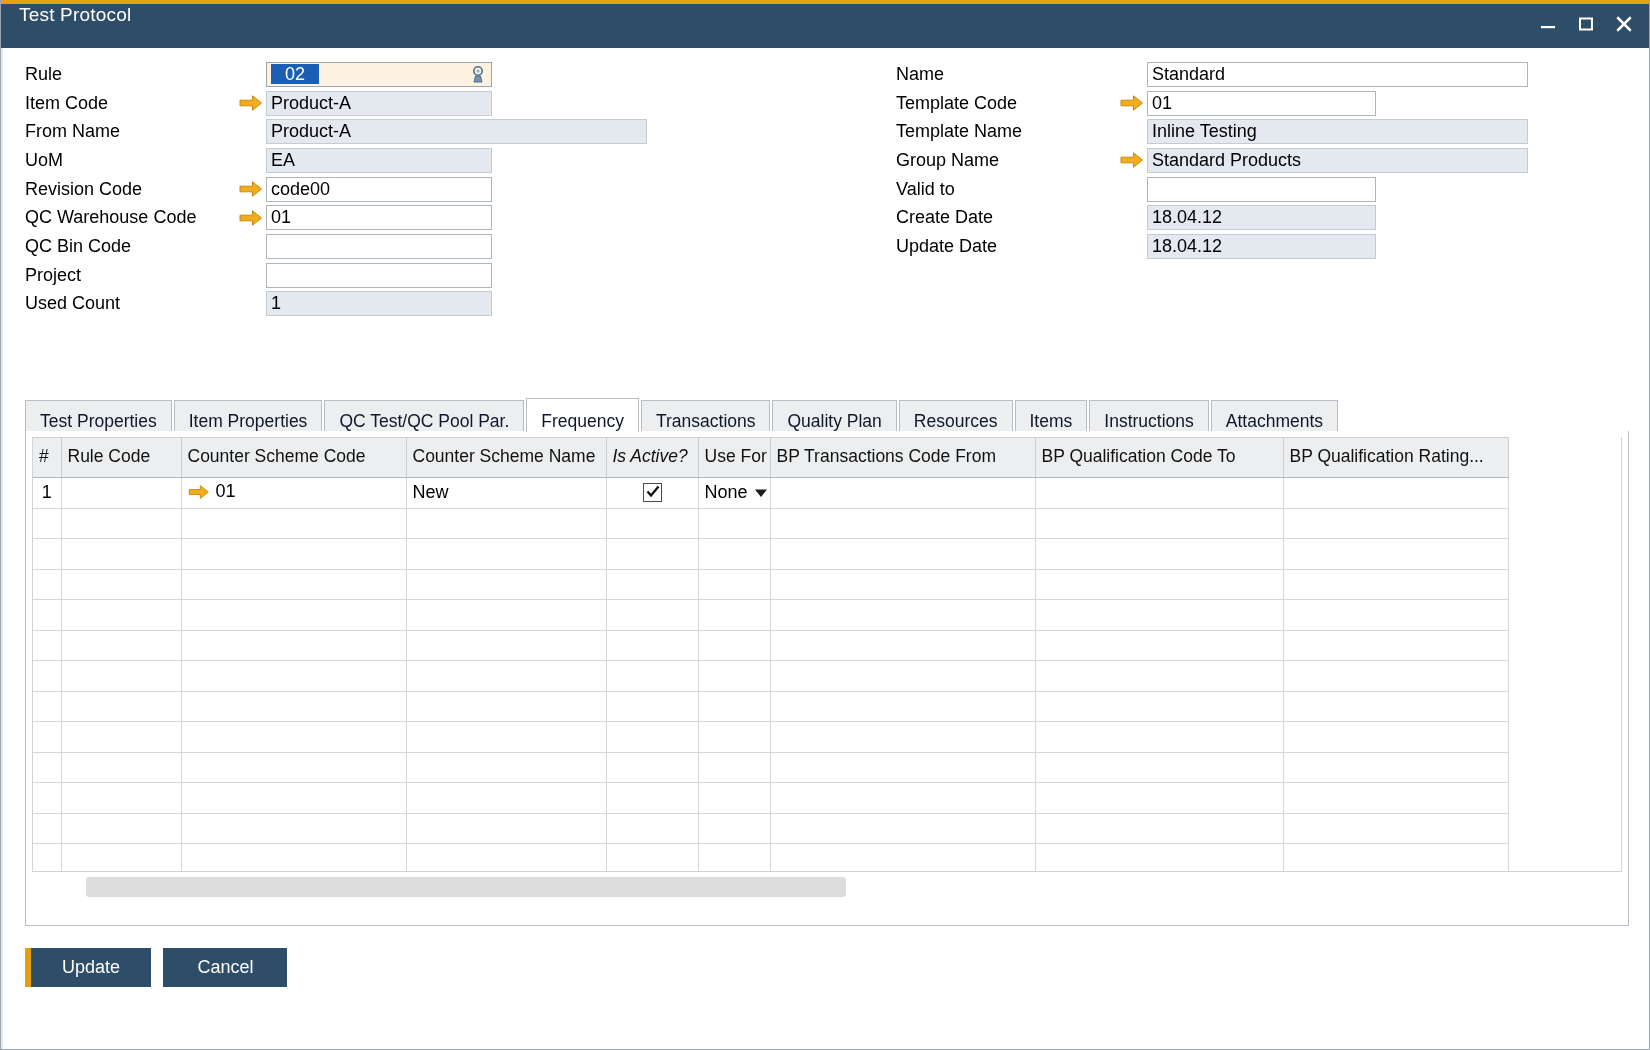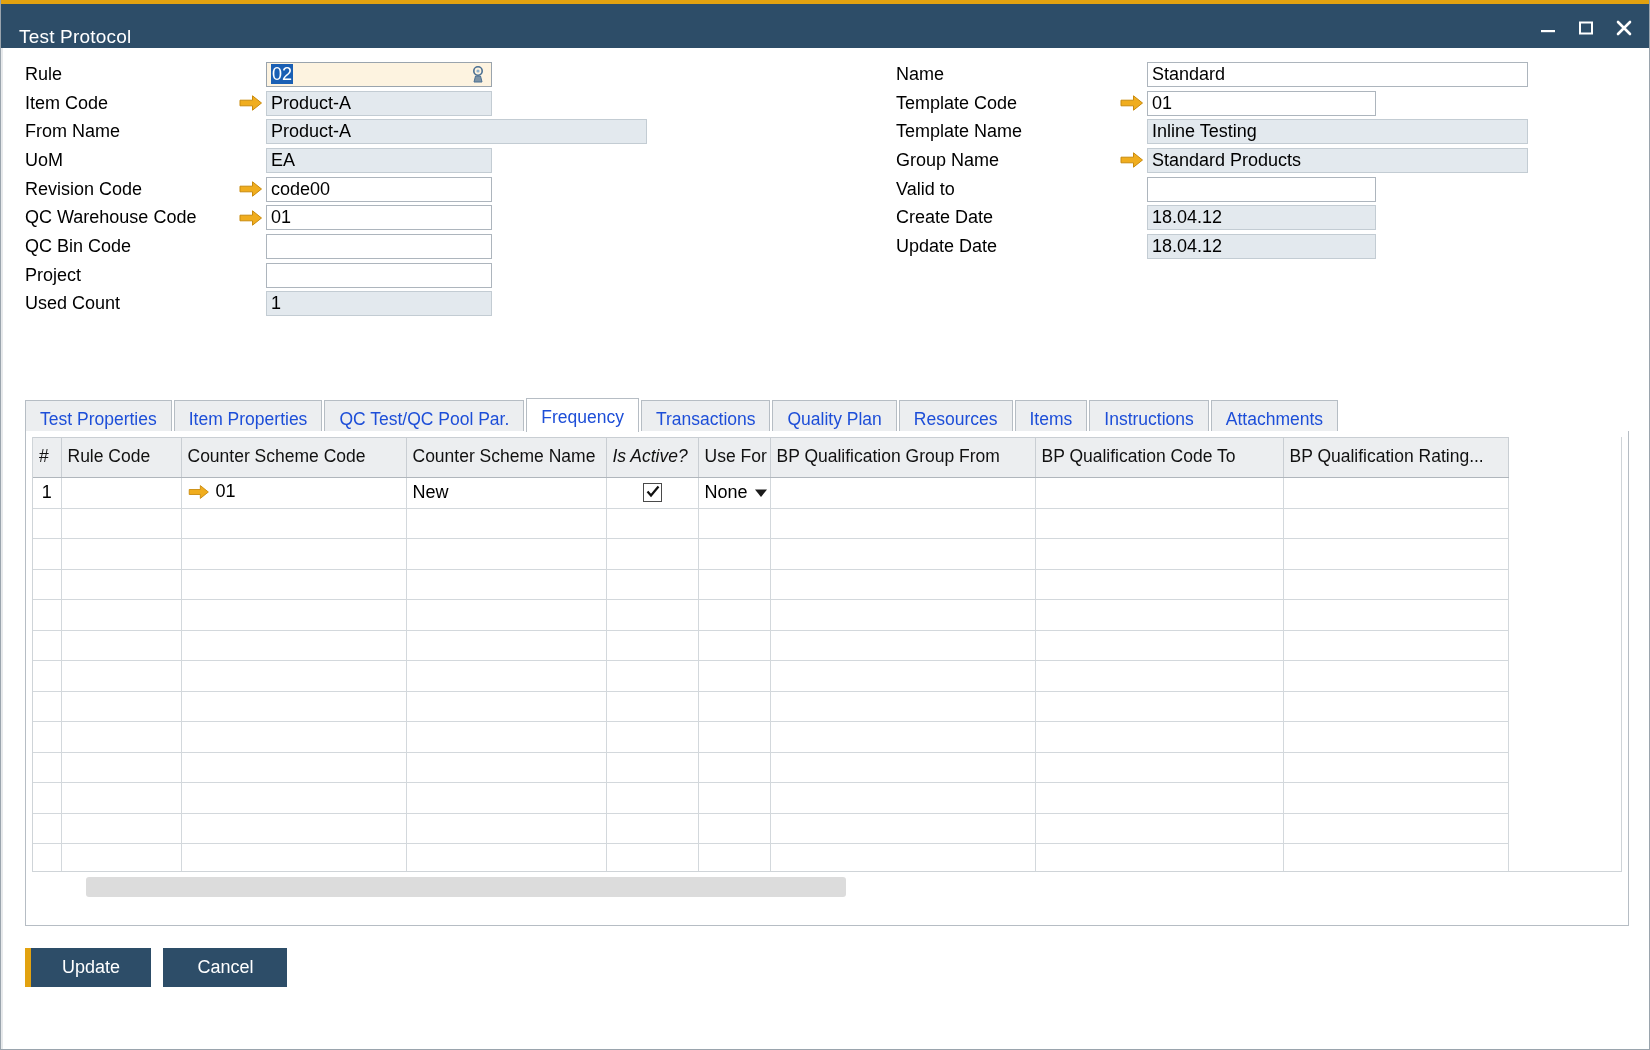--- a/index.html
+++ b/index.html
@@ -26,21 +26,21 @@
   #gold-strip {
     height: 4px;
     background: #e2a210;
     flex: 0 0 auto;
   }
   #titlebar {
     height: 44px;
     flex: 0 0 auto;
     background: #2d4d68;
     display: flex;
-    align-items: flex-end;
+    align-items: flex-start;
     padding: 0 6px 0 18px;
     color: #ffffff;
   }
   #title-text {
     font-size: 19px;
     letter-spacing: .2px;
     flex: 1 1 auto;
     white-space: nowrap;
   }
   .win-btn {
@@ -115,21 +115,21 @@
   }
 
   
   .w-sm   { width: 226px; }
   .w-md   { width: 381px; }
   .w-lg   { width: 229px; }
 
   .sel {
     background: #1a5fb4;
     color: #ffffff;
-    padding: 0 1px;
+    padding: 0 14px;
   }
 
   .fld-icon {
     position: absolute;
     right: 4px; top: 2px;
     width: 18px; height: 20px;
   }
 
   
   #tabstrip {
@@ -139,25 +139,25 @@
     display: flex;
     align-items: flex-end;
     border-bottom: 1px solid #b6bdc4;
   }
   .tab {
     height: 32px;
     background: #eceef0;
     border: 1px solid #b6bdc4;
     border-bottom: none;
     margin-right: 2px;
-    padding: 8px 14px;
+    padding: 0 14px;
     display: flex;
-    align-items: flex-start;
+    align-items: flex-end;
     font-size: 17.5px;
-    color: #1d4ed8;
+    color: #0f172a;
     white-space: nowrap;
     position: relative;
     top: 1px;
   }
   .tab.selected {
     background: #ffffff;
     height: 34px;
     border-color: #b6bdc4;
     z-index: 3;
   }
@@ -487,21 +487,21 @@
       <div id="grid-wrap">
         <table class="grid">
           <thead>
               <tr>
                 <th class="c-num">#</th>
                 <th class="c-rule">Rule Code</th>
                 <th class="c-csc">Counter Scheme Code</th>
                 <th class="c-csn">Counter Scheme Name</th>
                 <th class="c-act">Is Active?</th>
                 <th class="c-use">Use For</th>
-                <th class="c-from">BP Qualification Group From</th>
+                <th class="c-from">BP Transactions Code From</th>
                 <th class="c-to">BP Qualification Code To</th>
                 <th class="c-rating">BP Qualification Rating...</th>
               </tr>
             </thead>
           <tbody>
               <tr>
                 <td class="c-num"><span>1</span></td>
                 <td class="c-rule"><span></span></td>
                 <td class="c-csc"><span class="cell-arrow"><svg width="22" height="16" viewBox="0 0 24 18">
                       <path d="M1 6.2 h12.5 v-4.4 L22.5 9 l-9 7.2 v-4.4 H1 Z" fill="#f0ad1e" stroke="#c98a0c" stroke-width="1"></path>

